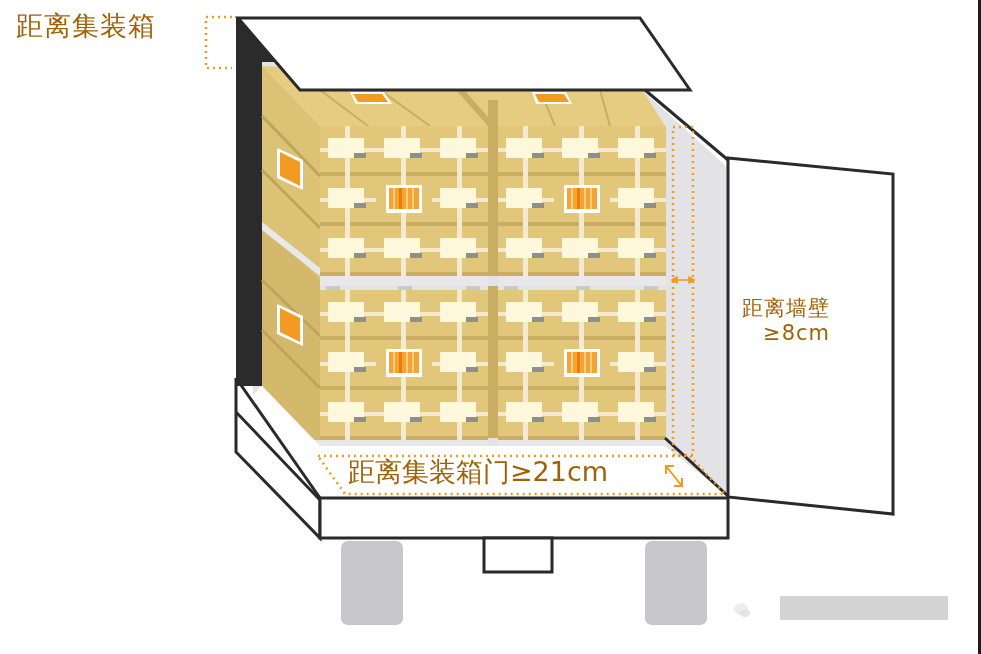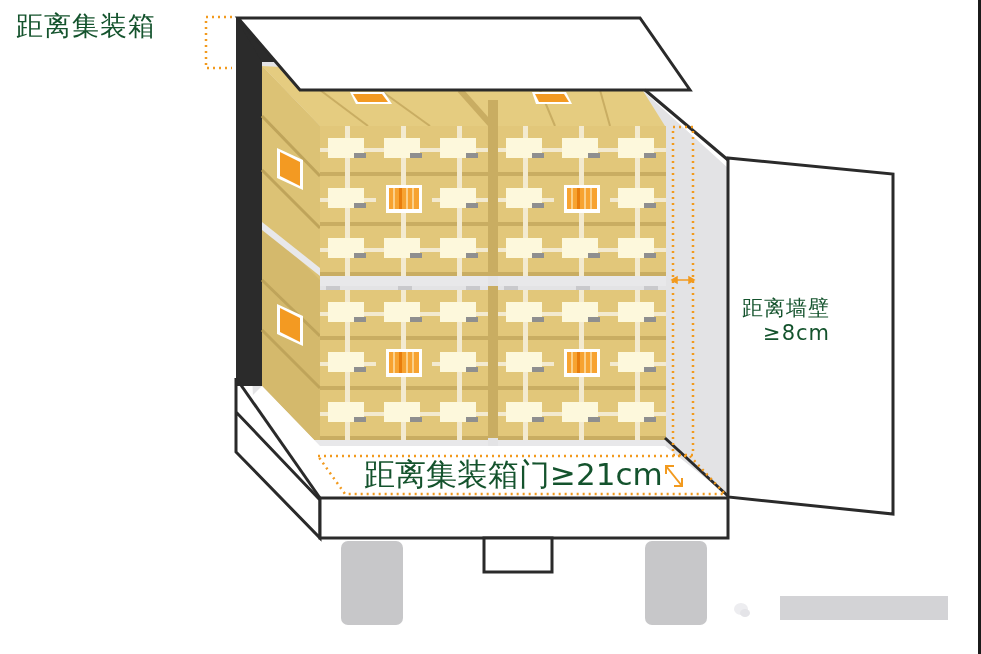--- a/index.html
+++ b/index.html
@@ -1,22 +1,22 @@
 <!DOCTYPE html>
 <html><head>
   <meta charset="utf-8">
   <style>
     html, body { margin: 0; padding: 0; background: #ffffff; }
     body { width: 981px; height: 654px; position: relative; overflow: hidden; font-family: "DejaVu Sans", sans-serif; }
     .canvas { position: absolute; left: 0; top: 0; width: 981px; height: 654px; }
-    .label { position: absolute; color: #14532d; font-family: "DejaVu Sans", sans-serif; font-weight: normal; white-space: nowrap; line-height: 1.18; }
+    .label { position: absolute; color: #a16207; font-family: "DejaVu Sans", sans-serif; font-weight: normal; white-space: nowrap; line-height: 1.18; }
     .label-top { left: 16px; top: 10px; font-size: 27px; letter-spacing: 1px; }
     .label-wall { left: 742px; top: 296px; font-size: 21px; text-align: center; letter-spacing: 1px; }
     .label-wall .l2 { display: block; padding-left: 20px; text-align: right; }
-    .label-door { left: 364px; top: 456px; font-size: 31px; letter-spacing: 0px; text-align: right; }
+    .label-door { left: 348px; top: 456px; font-size: 27px; letter-spacing: 0px; text-align: right; }
     .line { display: block; }
     .watermark { position: absolute; left: 732px; top: 596px; width: 220px; height: 28px; }
     .wm-block { position: absolute; top: 0; height: 24px; background: #d3d3d6; }
     .right-edge { position: absolute; left: 978px; top: 0; width: 3px; height: 654px; background: #1b1b1b; }
   </style>
 </head>
 <body>
 
 <div class="canvas">
   <svg width="981" height="654" viewBox="0 0 981 654" xmlns="http://www.w3.org/2000/svg">

